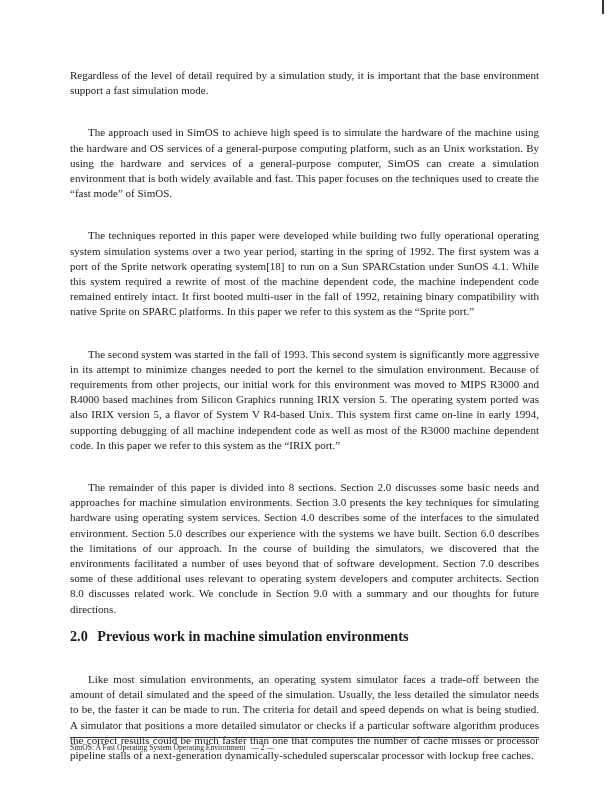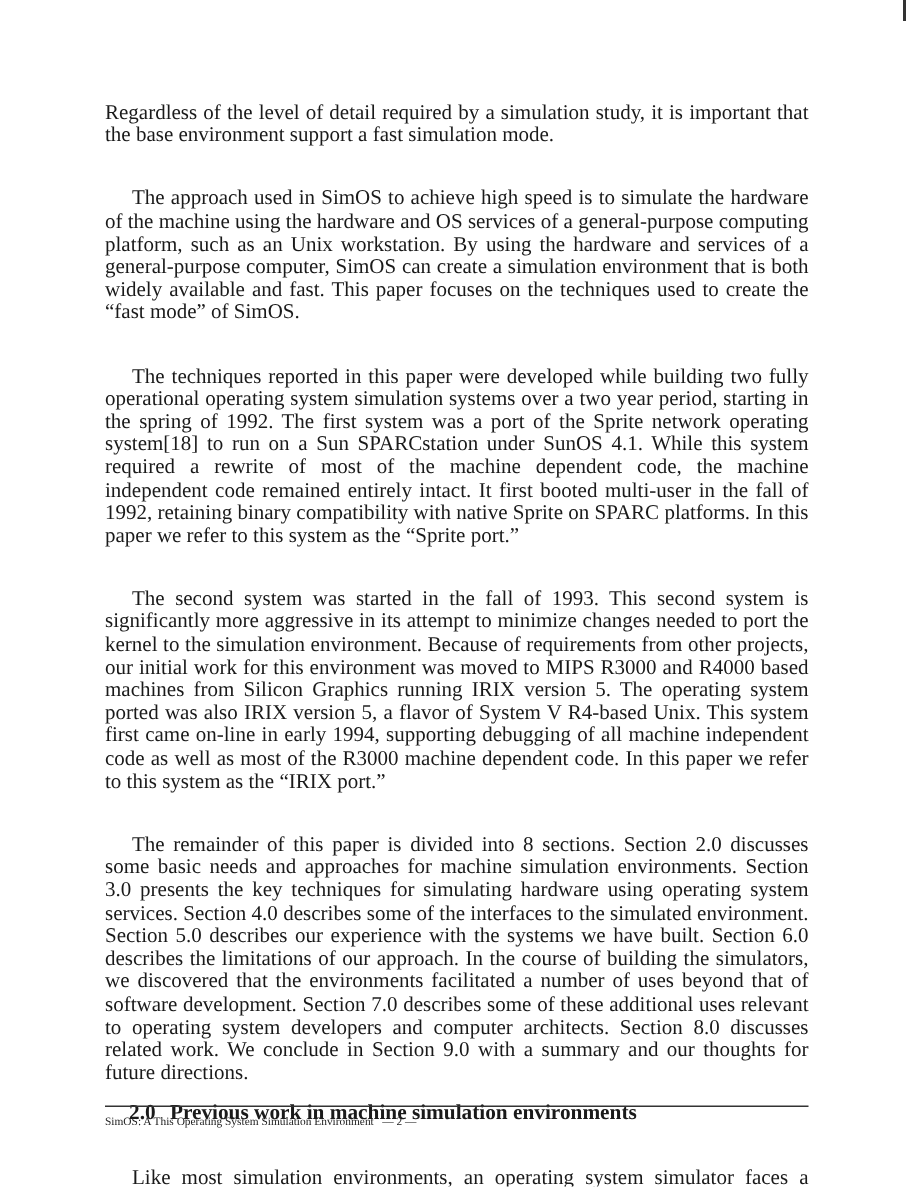--- a/index.html
+++ b/index.html
@@ -1,22 +1,22 @@
 <!DOCTYPE html>
 <html><head>
 <meta charset="utf-8">
 <style>
   html, body { margin: 0; padding: 0; background: #ffffff; }
   body { width: 612px; height: 791px; position: relative; overflow: hidden;
          font-family: "Liberation Serif", "DejaVu Serif", serif; color: #1a1a1a; }
   .edge-mark { position: absolute; left: 602px; top: 0; width: 2px; height: 14px; background: #333; }
   .content { position: absolute; left: 70px; top: 68px; width: 469px; }
-  p { margin: 0 0 9px 0; font-size: 14px; line-height: 15.2px; text-align: justify; }
+  p { margin: 0 0 9px 0; font-size: 11px; line-height: 15.2px; text-align: justify; }
   p.indent { text-indent: 18px; margin-top: 27px; }
-  h2 { margin: 11px 0 7px 16px; font-size: 14.2px; font-weight: bold; line-height: 17px; }
+  h2 { margin: 11px 0 7px 0; font-size: 14.2px; font-weight: bold; line-height: 17px; }
   h2 .num { margin-right: 6px; }
   .footer-rule { position: absolute; left: 70px; top: 737px; width: 469px; height: 0; border-top: 1px solid #333; }
   .footer { position: absolute; left: 70px; top: 743px; font-size: 7.6px; color: #222; }
 </style>
 </head>
 <body>
 
 <div class="edge-mark"></div>
 
 <div class="content">
@@ -28,15 +28,15 @@
 
   <h2>
     <span class="num">2.0</span>
     <span>Previous work in machine simulation environments</span>
   </h2>
   <p class="indent">Like most simulation environments, an operating system simulator faces a trade-off between the amount of detail simulated and the speed of the simulation. Usually, the less detailed the simulator needs to be, the faster it can be made to run. The criteria for detail and speed depends on what is being studied. A simulator that positions a more detailed simulator or checks if a particular software algorithm produces the correct results could be much faster than one that computes the number of cache misses or processor pipeline stalls of a next-generation dynamically-scheduled superscalar processor with lockup free caches.</p>
 </div>
 
 <div class="footer-rule"></div>
 <div class="footer">
-  <span>SimOS: A This Operating System Simulation Environment</span>
+  <span>SimOS: A Fast Operating System Operating Environment</span>
   &nbsp;&nbsp;<span>— 2 —</span>
 </div>
 
 </body></html>

